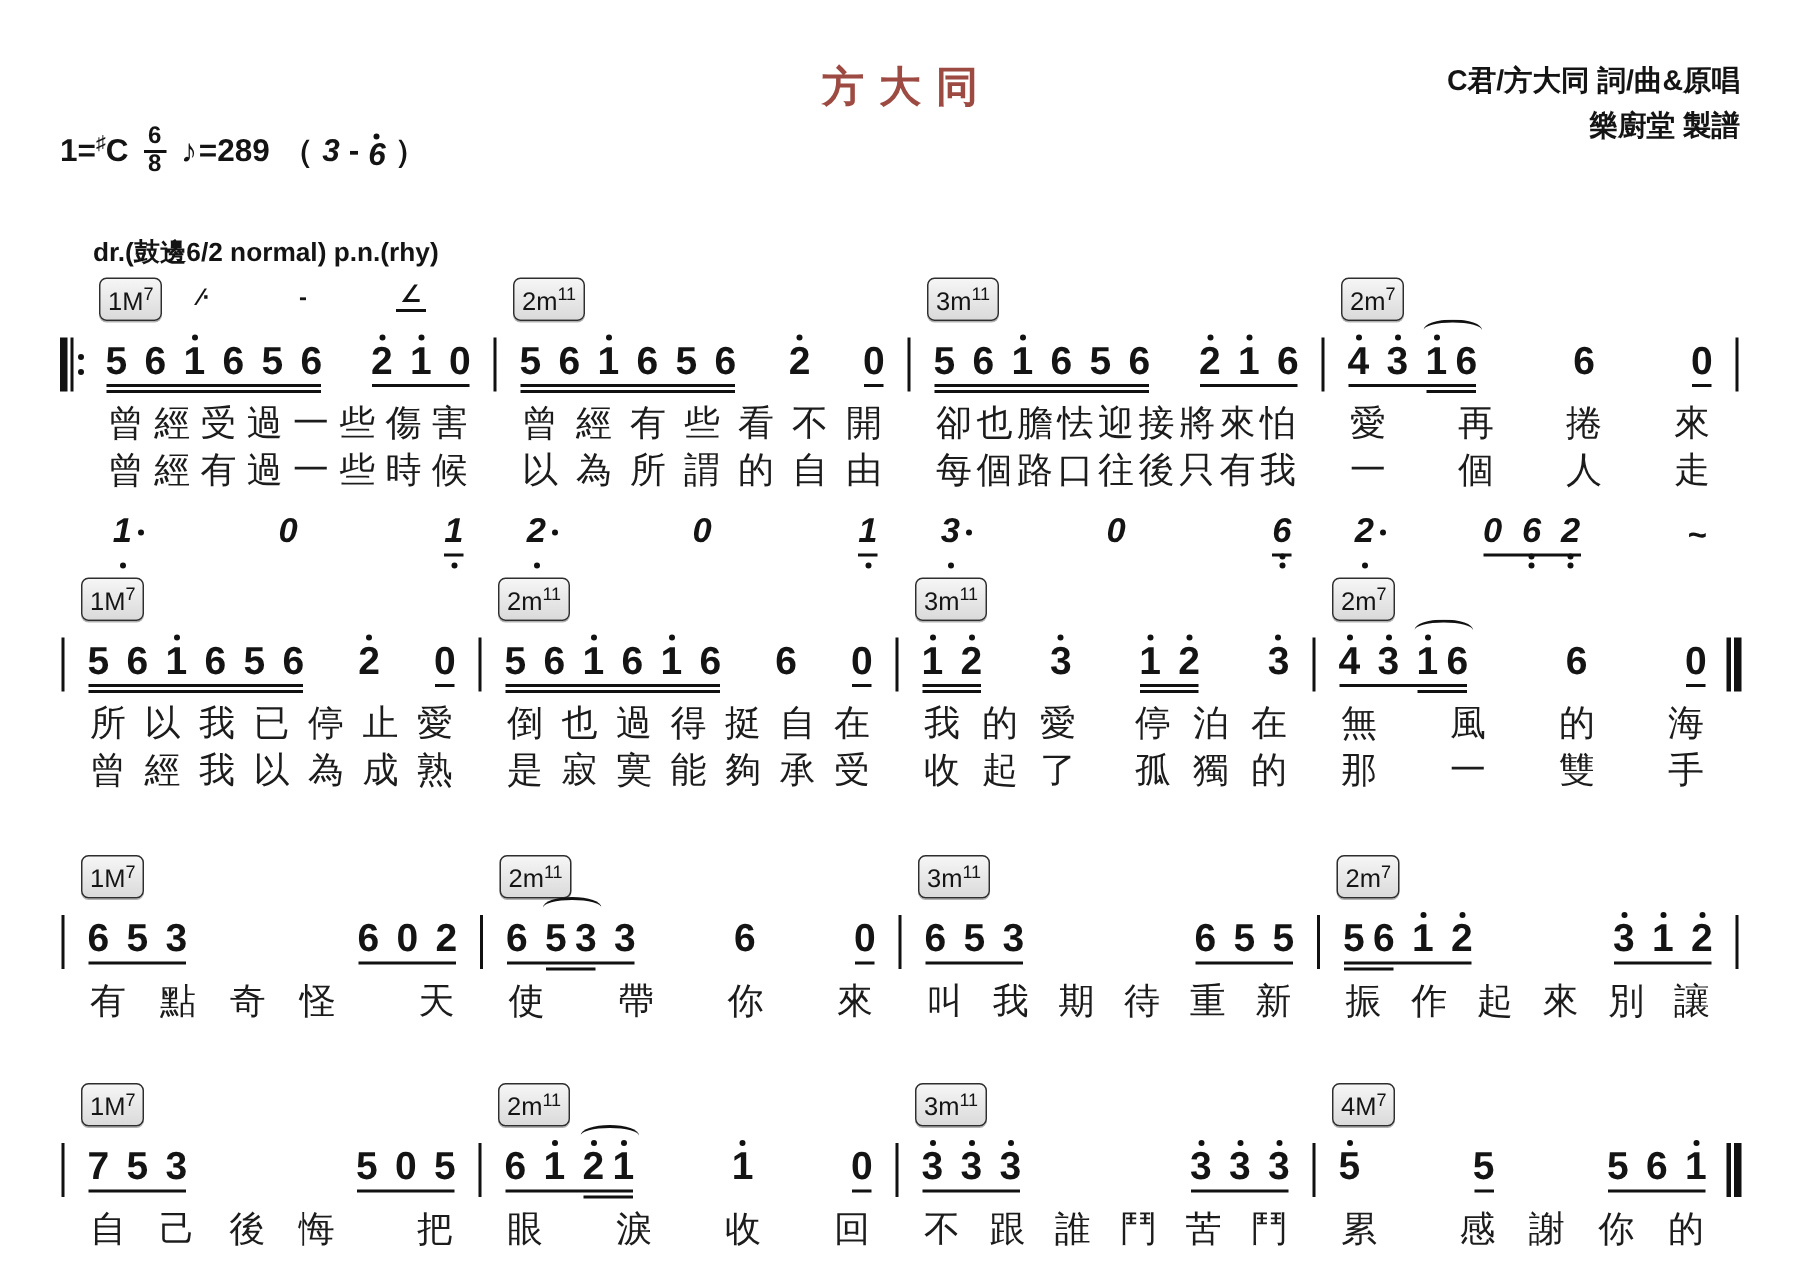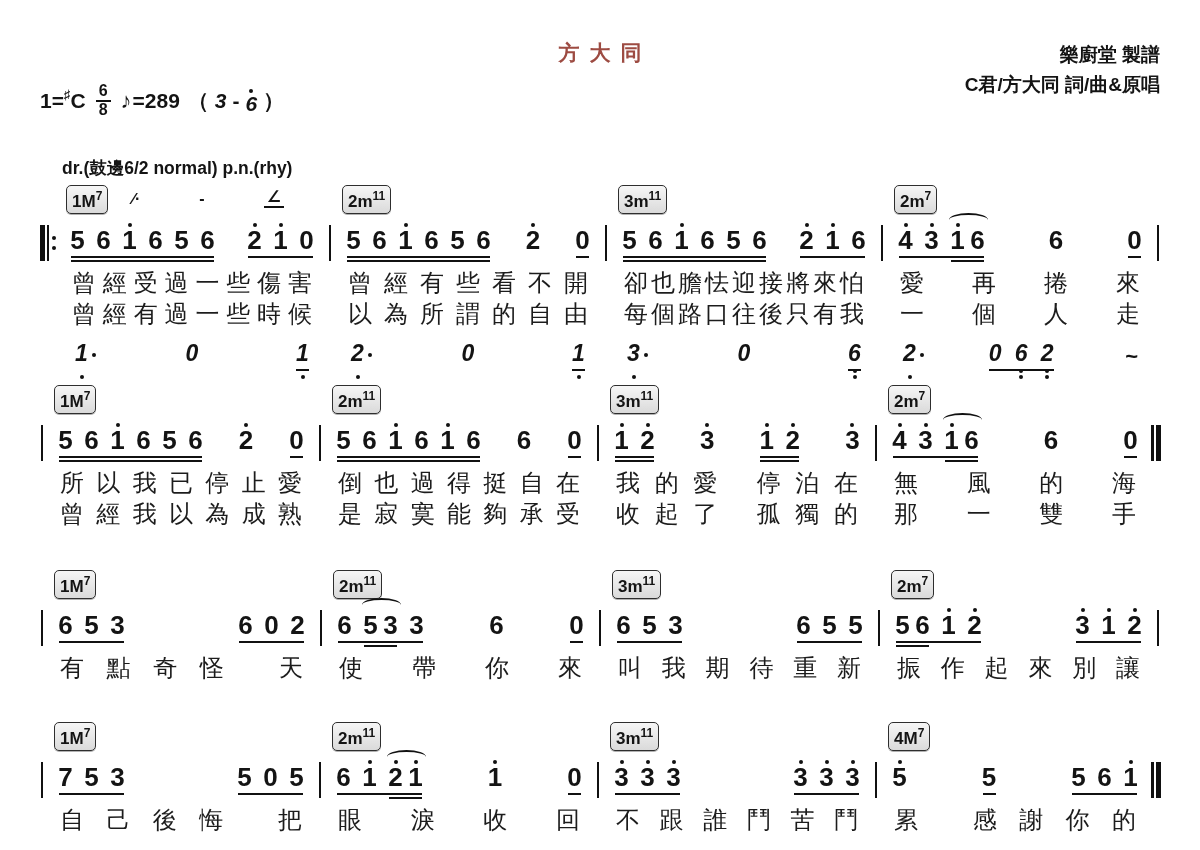--- a/index.html
+++ b/index.html
@@ -25,37 +25,37 @@
   .rhigh{display:inline-flex;flex-direction:column;align-items:center;line-height:1;}
   .center-col{display:flex;flex-direction:column;align-items:center;}
   .plaque-wrap{display:flex;align-items:center;gap:2px;}
   .plaque{position:relative;min-width:204px;height:62px;border-radius:9px;
     display:flex;align-items:center;justify-content:center;
     background:radial-gradient(ellipse at 50% 40%, #6b2c38 0%, #5a232d 60%);}
   .plaque::after{content:"";position:absolute;inset:3px;border-radius:6px;
     border:1.5px solid rgba(239,229,207,.55);pointer-events:none;}
   .plaque .ttl{font-size:36px;font-weight:700;letter-spacing:8px;padding-left:8px;
     font-family:"Liberation Serif","DejaVu Serif",serif;}
-  .artist{margin-top:11px;font-size:21px;letter-spacing:10px;padding-left:10px;
+  .artist{margin-top:11px;font-size:28px;letter-spacing:10px;padding-left:10px;
     font-weight:600;font-family:"Liberation Serif","DejaVu Serif",serif;}
   .credits{text-align:right;font-size:19px;line-height:1.6;font-weight:600;
     margin-top:12px;}
 
   
   .instr{margin:10px 0 0 62px;font-weight:700;font-size:17.5px;}
 
   
   .score{padding:4px 36px 0 36px;}
   .system{margin-bottom:6px;}
 
   .chord-row{display:flex;height:30px;margin-bottom:3px;align-items:flex-end;}
   .chord-cell{flex:1;display:flex;align-items:flex-end;padding-left:6px;}
   .chordbox{border:1.7px solid #2e2e2e;border-radius:5px;
     background:linear-gradient(180deg,#f6f6f6,#dadada);
-    padding:0 5px 1px 5px;font-weight:700;font-size:17px;line-height:21px;
+    padding:0 5px 1px 5px;font-weight:400;font-size:17px;line-height:21px;
     box-shadow:0 1px 0 rgba(0,0,0,.3);white-space:nowrap;}
   .chordbox sup{font-size:12px;}
   .rhythm{flex:1;display:flex;justify-content:space-between;
     padding:0 40px 6px 24px;font-weight:700;font-size:16px;}
   .rtok-ul{border-bottom:2.2px solid #111;padding:0 3px;line-height:.9;}
 
   .note-row{display:flex;align-items:flex-start;}
   .measure{flex:1;display:flex;justify-content:space-between;
     padding:0 10px;align-items:flex-start;}
   .slot{display:flex;gap:2.5px;justify-content:center;flex:0 0 auto;}
@@ -125,22 +125,22 @@
         </span>
         <span>）</span>
       </span>
   </div>
 
   <div class="center-col">
     <div class="artist" style="color: rgb(157, 75, 66);">方大同</div>
   </div>
 
   <div class="credits">
+    <div>C君/方大同 詞/曲&amp;原唱</div>
     <div>樂廚堂 製譜</div>
-    <div>C君/方大同 詞/曲&amp;原唱</div>
   </div>
 </div>
 
 <div class="instr">dr.(鼓邊6/2 normal) p.n.(rhy)</div>
 
 <div class="score">
     <div class="system" style="margin-bottom: 4px;">
       <div class="chord-row">
         <div class="slot" style="width: 24px;"></div>
         <div class="chord-cell">

